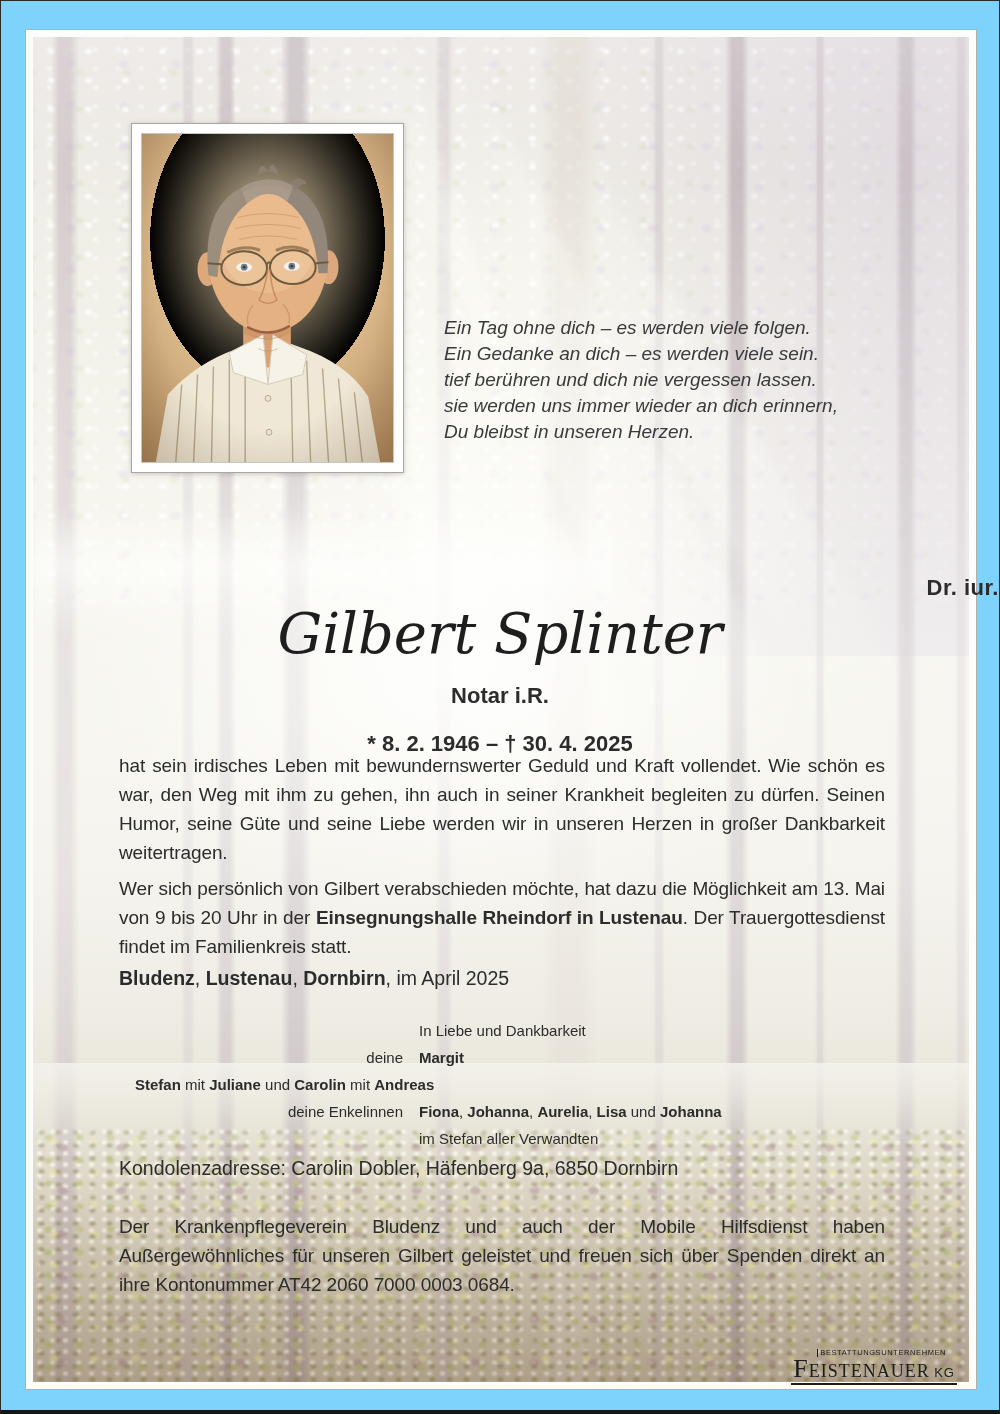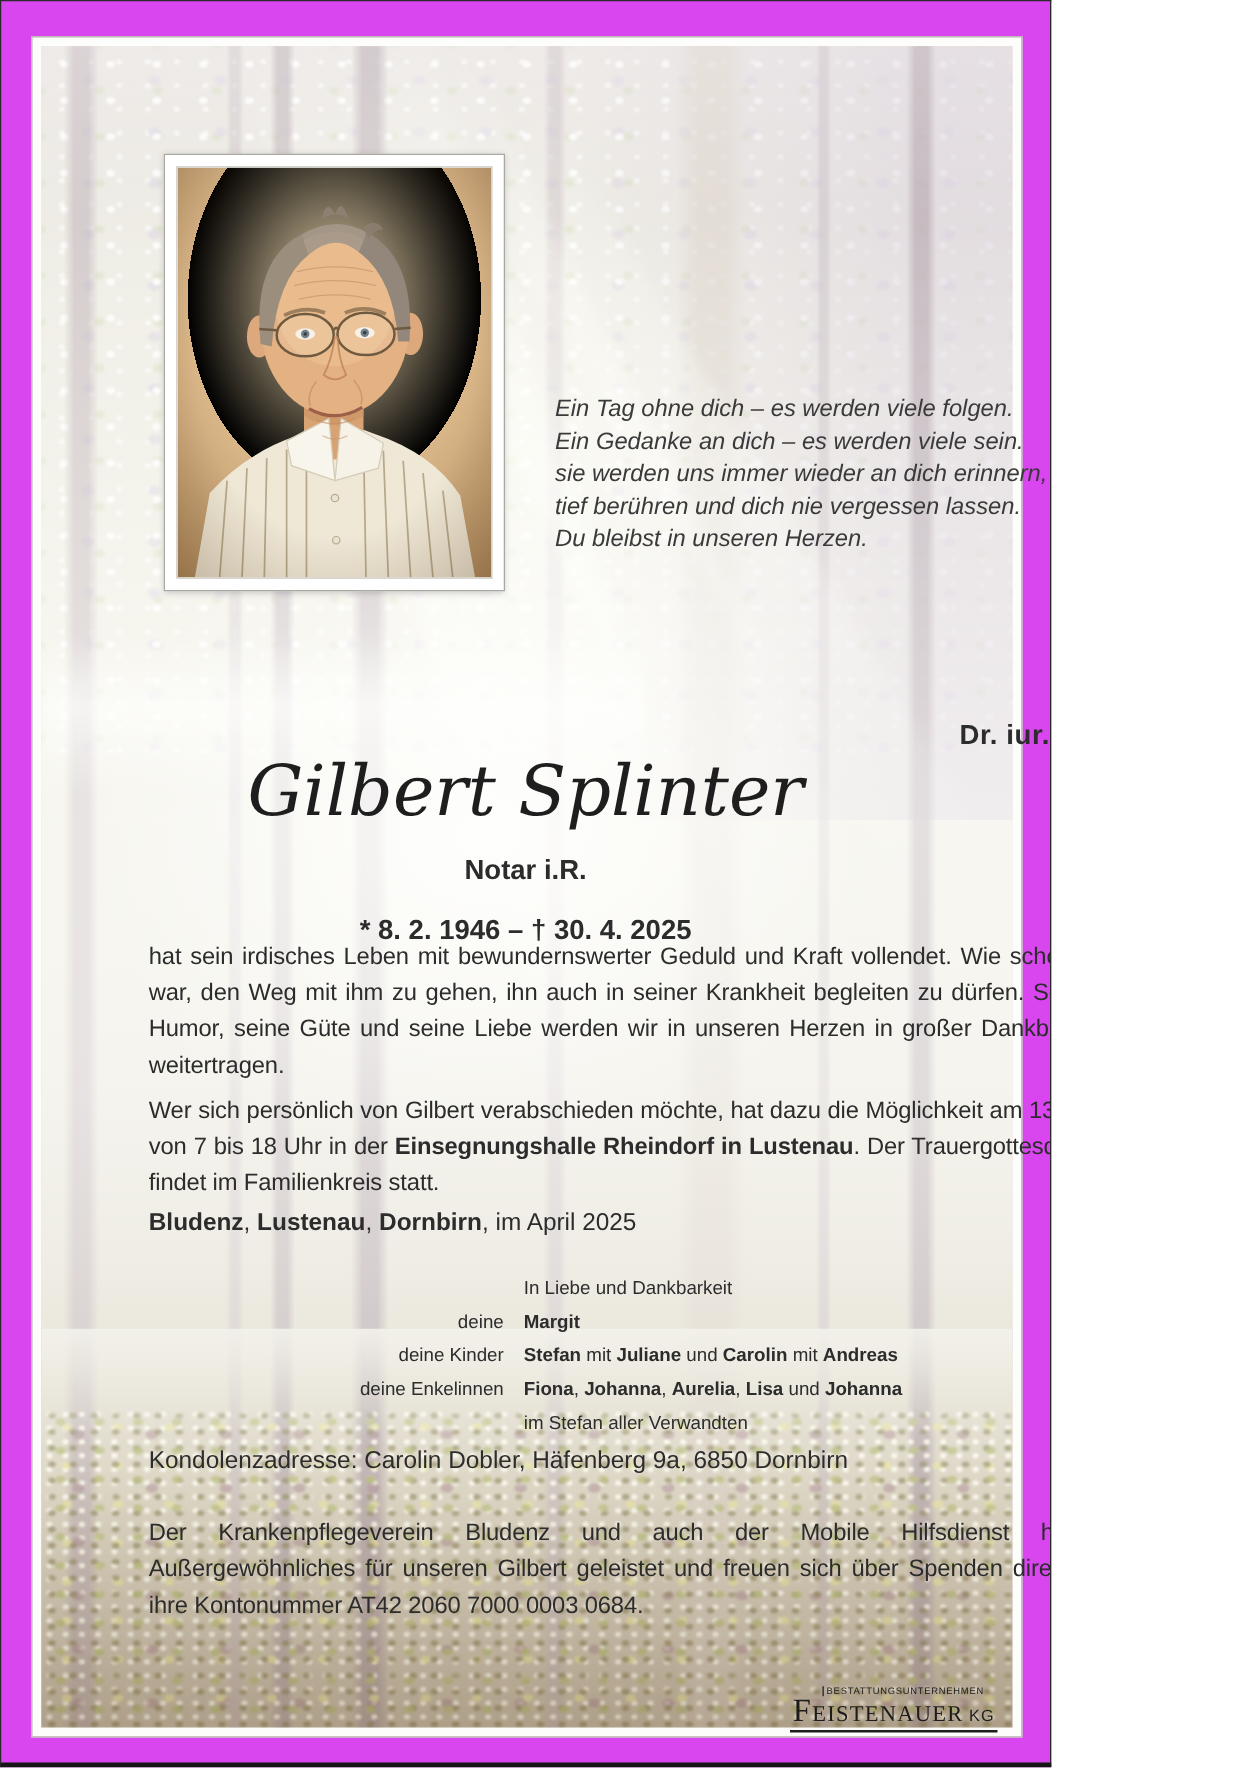--- a/index.html
+++ b/index.html
@@ -1,20 +1,20 @@
 <!DOCTYPE html>
 <html><head>
 <meta charset="utf-8">
 <style>
   * { margin:0; padding:0; box-sizing:border-box; }
   html,body { background:#ffffff; }
   body { font-family:"Liberation Sans", sans-serif; }
 
   .page {
-    position:relative; width:841px; height:1414px; background:#d946ef;
+    position:relative; width:1000px; height:1414px; background:#7dd3fc;
     border:1px solid #2a2a2a; border-bottom:4px solid #161616; overflow:hidden;
   }
 
   
   .frame {
     position:absolute; left:24px; right:22px; top:28px; bottom:20px;
     border:1px solid #b2b0ab; background:#fdfdfc; padding:7px;
   }
 
   
@@ -243,45 +243,44 @@
         <path d="M112 203 Q127 210 142 202" stroke="#c58f63" stroke-width="1.2" fill="none" opacity=".6"></path>
         <path d="M117 216 Q127 221 137 216" stroke="#c58f63" stroke-width="1" fill="none" opacity=".5"></path>
         <rect x="0" y="0" width="253" height="330" fill="url(#vign)"></rect>
       </svg>
     </div>
   </div>
 
   <div class="poem">
     <div>Ein Tag ohne dich – es werden viele folgen.</div>
     <div>Ein Gedanke an dich – es werden viele sein.</div>
+    <div>tief berühren und dich nie vergessen lassen.</div>
     <div>sie werden uns immer wieder an dich erinnern,</div>
-    <div>tief berühren und dich nie vergessen lassen.</div>
     <div>Du bleibst in unseren Herzen.</div>
   </div>
 
   <div class="center txt d-title">Dr. iur.</div>
   <div class="center d-name">Gilbert Splinter</div>
   <div class="center txt d-role">Notar i.R.</div>
   <div class="center txt d-dates">* 8. 2. 1946 – † 30. 4. 2025</div>
 
   <div class="para txt p1">hat sein irdisches Leben mit bewundernswerter Geduld und Kraft vollendet. Wie schön es war, den Weg mit ihm zu gehen, ihn auch in seiner Krankheit begleiten zu dürfen. Seinen Humor, seine Güte und seine Liebe werden wir in unseren Herzen in großer Dankbarkeit weitertragen.</div>
-  <div class="para txt p2"><span>Wer sich persönlich von Gilbert verabschieden möchte, hat dazu die Möglichkeit am 13. Mai von 7 bis 18 Uhr in der </span><span class="b">Einsegnungshalle Rheindorf in Lustenau</span><span>. Der Trauergottesdienst findet im Familienkreis statt.</span></div>
+  <div class="para txt p2"><span>Wer sich persönlich von Gilbert verabschieden möchte, hat dazu die Möglichkeit am 13. Mai von 9 bis 20 Uhr in der </span><span class="b">Einsegnungshalle Rheindorf in Lustenau</span><span>. Der Trauergottesdienst findet im Familienkreis statt.</span></div>
   <div class="dateline txt"><span class="b">Bludenz</span><span>, </span><span class="b">Lustenau</span><span>, </span><span class="b">Dornbirn</span><span>, im April 2025</span></div>
 
   <div class="family txt">
     <div class="row">
       <div class="lbl"></div>
       <div class="val">In Liebe und Dankbarkeit</div>
     </div>
     <div class="row">
       <div class="lbl">deine</div>
       <div class="val"><span class="b">Margit</span></div>
     </div>
     <div class="row">
-      <div class="lbl">deine Kinder</div>
       <div class="val"><span class="b">Stefan</span><span> mit </span><span class="b">Juliane</span><span> und </span><span class="b">Carolin</span><span> mit </span><span class="b">Andreas</span></div>
     </div>
     <div class="row">
       <div class="lbl">deine Enkelinnen</div>
       <div class="val"><span class="b">Fiona</span><span>, </span><span class="b">Johanna</span><span>, </span><span class="b">Aurelia</span><span>, </span><span class="b">Lisa</span><span> und </span><span class="b">Johanna</span></div>
     </div>
     <div class="row">
       <div class="lbl"></div>
       <div class="val">im Stefan aller Verwandten</div>
     </div>

